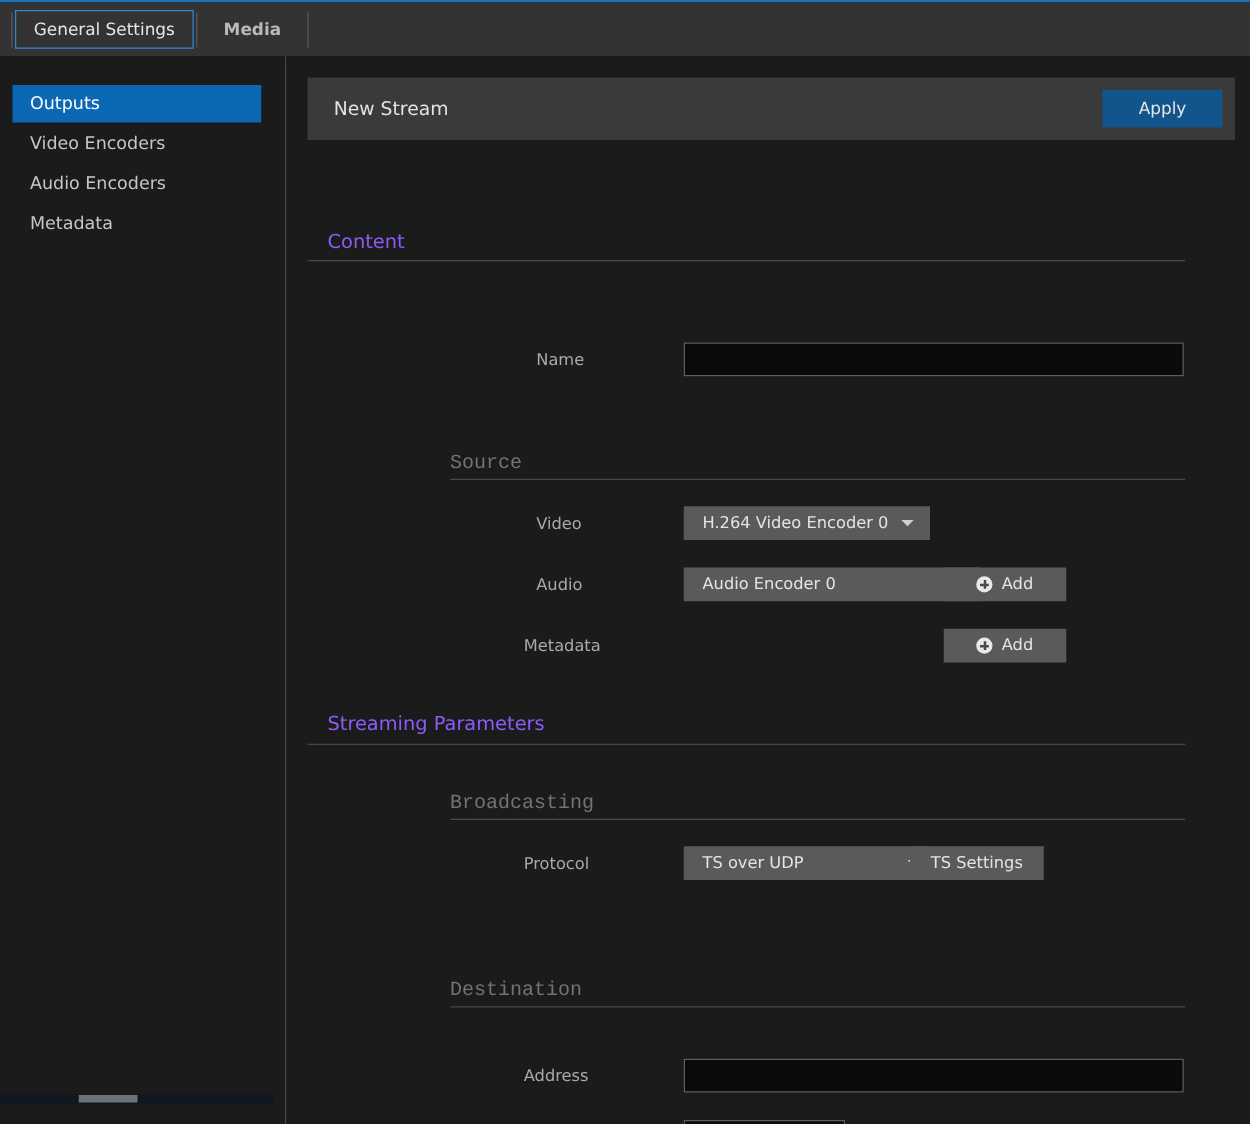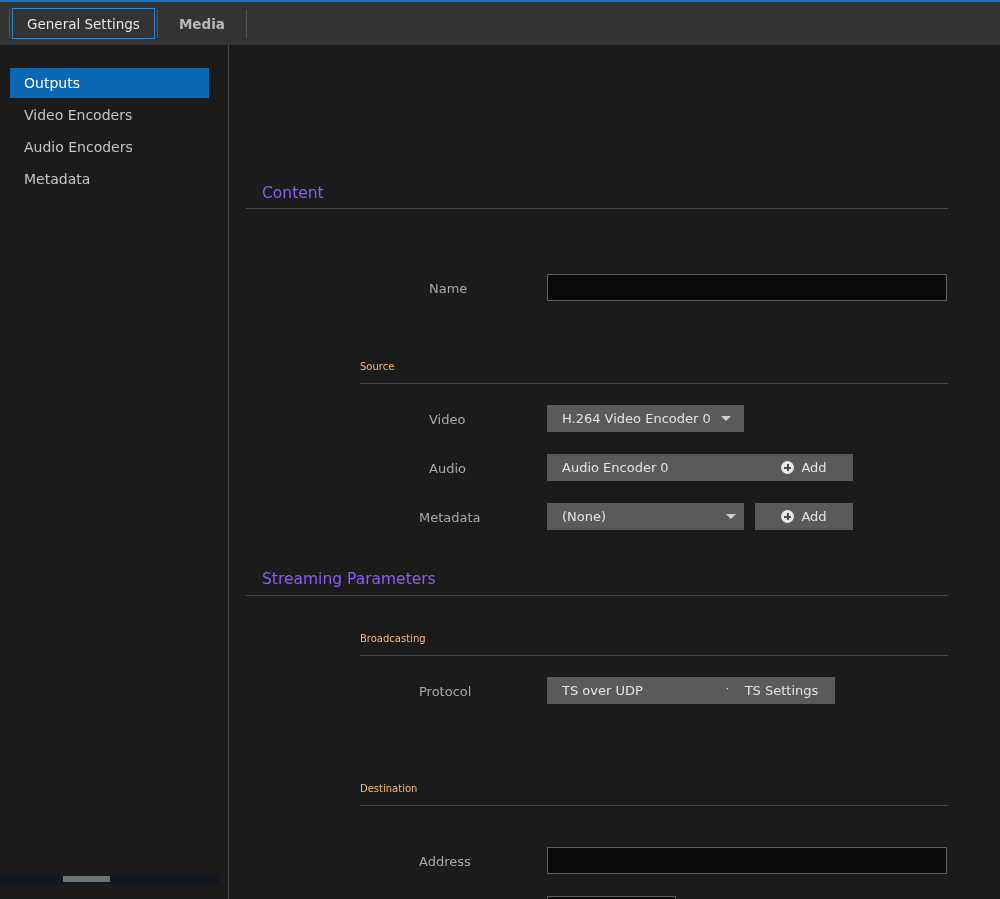--- a/index.html
+++ b/index.html
@@ -162,23 +162,24 @@
     color: #8b5cf6;
     white-space: nowrap;
   }
   .section-rule {
     position: absolute;
     height: 1px;
     background: #474747;
   }
   .sub-head {
     position: absolute;
-    font-size: 10px;
-    color: #fdba74;
-    white-space: nowrap;
+    font-size: 16px;
+    color: #737373;
+    white-space: nowrap;
+    font-family: Liberation Mono, monospace;
   }
 
   
   .field-label {
     position: absolute;
     font-size: 13px;
     color: #a9a9a9;
     text-align: left;
     white-space: nowrap;
   }
@@ -287,20 +288,24 @@
       <span>Metadata</span>
     </div>
 
     <div class="hscroll-track"></div>
     <div class="hscroll-thumb"></div>
   </div>
   <div class="sidebar-divider"></div>
 
   <div class="content">
 
+    <div class="panel-header">
+      <span class="panel-title">New Stream</span>
+      <button class="apply-btn">Apply</button>
+    </div>
 
     <div class="section-head" style="left:33px; top:139px">Content</div>
     <div class="section-rule" style="left:17px; top:163px; width:702px"></div>
 
     <div class="field-label" style="left:200px; top:236px; width:83px">Name</div>
     <input class="text-input" style="left: 318px; top: 229px; width: 400px;" placeholder="">
 
     <div class="sub-head" style="left:131px; top:316px">Source</div>
     <div class="section-rule" style="left:131px; top:338px; width:588px"></div>
 
@@ -314,24 +319,20 @@
     <div class="dropdown spread" style="left:318px; top:409px; width:237px">
       <span class="dd-label">Audio Encoder 0</span>
       <span class="caret"></span>
     </div>
     <button class="btn" style="left:526px; top:409px; width:98px">
       <span class="plus-icon"></span>
       <span>Add</span>
     </button>
 
     <div class="field-label" style="left:190px; top:465px; width:93px">Metadata</div>
-    <div class="dropdown spread" style="left:318px; top:458px; width:197px">
-      <span class="dd-label">(None)</span>
-      <span class="caret"></span>
-    </div>
     <button class="btn" style="left:526px; top:458px; width:98px">
       <span class="plus-icon"></span>
       <span>Add</span>
     </button>
 
     <div class="section-head" style="left:33px; top:525px">Streaming Parameters</div>
     <div class="section-rule" style="left:17px; top:550px; width:702px"></div>
 
     <div class="sub-head" style="left:131px; top:588px">Broadcasting</div>
     <div class="section-rule" style="left:131px; top:610px; width:588px"></div>

